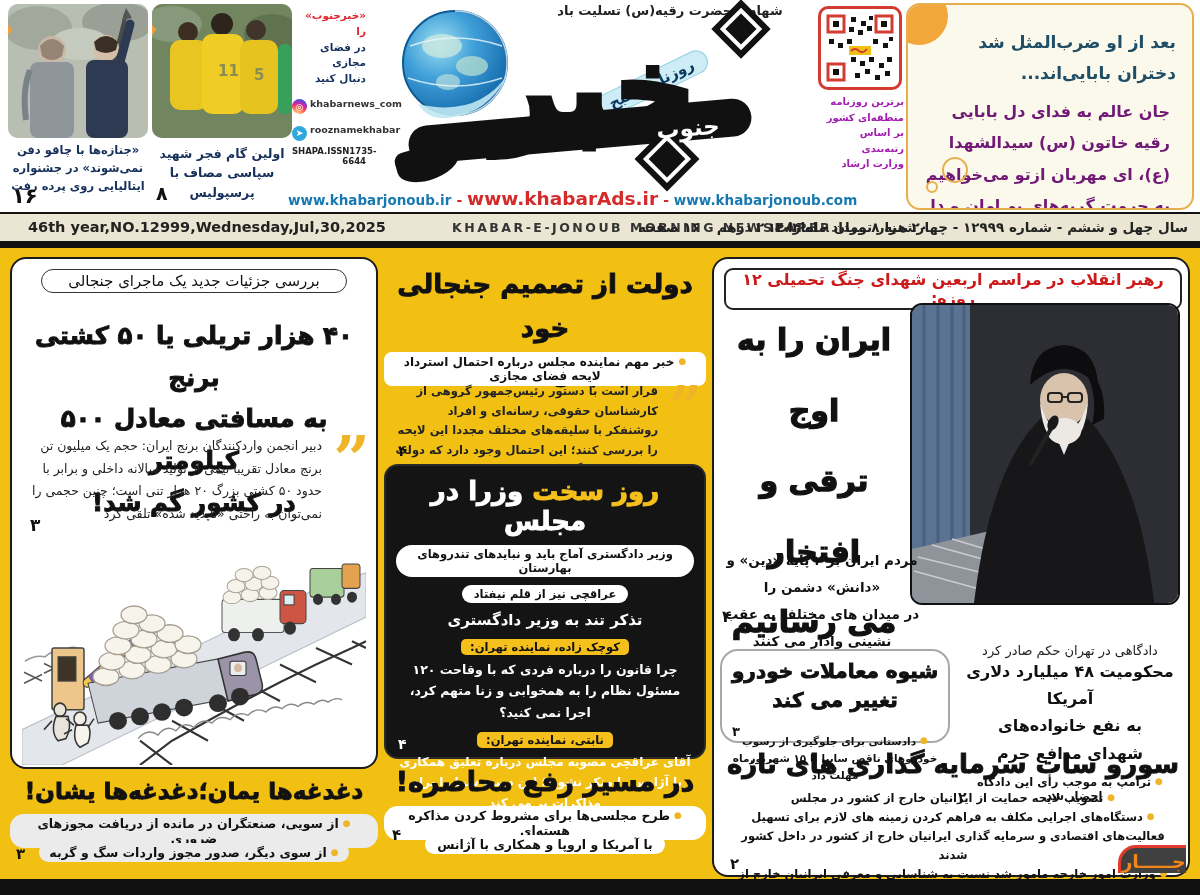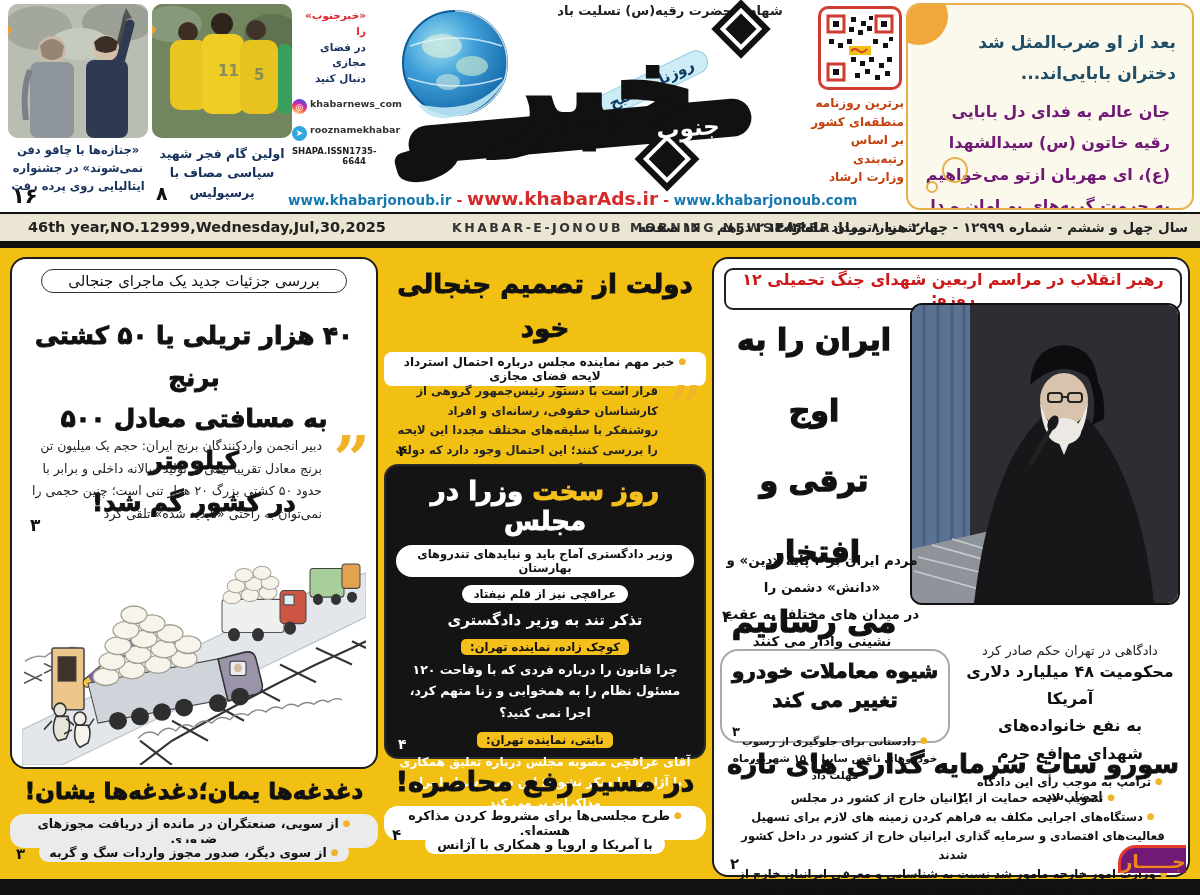--- a/index.html
+++ b/index.html
@@ -168,21 +168,21 @@
           <rect x="62" y="44" width="5" height="5"></rect>
           <rect x="30" y="60" width="5" height="5"></rect>
         <rect x="40" y="56" width="5" height="5"></rect>
           <rect x="50" y="62" width="5" height="5"></rect>
           <rect x="60" y="58" width="5" height="5"></rect>
       </g>
       <rect x="24" y="33" width="22" height="9" fill="#f2c013"></rect>
       <path d="M26,38 q4,-4 8,0 q4,3 8,-2" stroke="#d23b30" stroke-width="2" fill="none"></path>
     </svg>
   </div>
-  <div class="abs rtl r" style="left:806px;top:94px;width:98px;font-size:12px;font-weight:bold;color:#c2410c;line-height:1.55">
+  <div class="abs rtl r" style="left:806px;top:94px;width:98px;font-size:10px;font-weight:bold;color:#a21caf;line-height:1.55">
     <div>برترین روزنامه</div>
     <div>منطقه‌ای کشور</div>
     <div>بر اساس</div>
     <div>رتبه‌بندی</div>
     <div>وزارت ارشاد</div>
   </div>
 
   <div class="abs" style="left:906px;top:3px;width:288px;height:207px;background:#fbf9ec;border:2px solid #e5b04c;border-radius:14px;overflow:hidden">
     <div class="abs" style="left:-18px;top:-18px;width:58px;height:58px;background:#f2a73d;border-radius:50%"></div>
     <div class="abs" style="left:34px;top:152px;width:26px;height:26px;border:2px solid #e8b04c;border-radius:50%"></div>
@@ -410,16 +410,16 @@
     </div>
 
     <div class="abs rtl c headline hv" style="left:8px;top:490px;width:462px;font-size:26px;letter-spacing:.5px">سورو سات سرمایه گذاری های تازه</div>
     <div class="abs rtl c" style="left:14px;top:530px;width:450px;font-size:11.5px;font-weight:bold;line-height:1.65">
       <div><span class="dot">●</span><span>تصویب لایحه حمایت از ایرانیان خارج از کشور در مجلس</span></div>
       <div><span class="dot">●</span><span>دستگاه‌های اجرایی مکلف به فراهم کردن زمینه های لازم برای تسهیل فعالیت‌های اقتصادی و سرمایه گذاری ایرانیان خارج از کشور در داخل کشور شدند</span></div>
       <div><span class="dot">●</span><span>وزارت امور خارجه مامور شد نسبت به شناسایی و معرفی ایرانیان خارج از کشور، برای بهره‌مندی آنان از امکانات و ظرفیت‌های داخلی اقدام کند</span></div>
     </div>
     <div class="abs pagenum" style="left:16px;top:596px;font-size:15px">۲</div>
 
-    <div class="abs c" style="right:2px;bottom:2px;width:68px;height:28px;background:#701a75;border-top:3px solid #e23b2e;border-left:3px solid #e23b2e;border-top-left-radius:18px;color:#f08519;font-size:19px;font-weight:bold;line-height:26px;z-index:3">جـــــار</div>
+    <div class="abs c" style="right:2px;bottom:2px;width:68px;height:28px;background:#404040;border-top:3px solid #e23b2e;border-left:3px solid #e23b2e;border-top-left-radius:18px;color:#f08519;font-size:19px;font-weight:bold;line-height:26px;z-index:3">جـــــار</div>
   </div>
 
 </div>
 
 </body></html>

